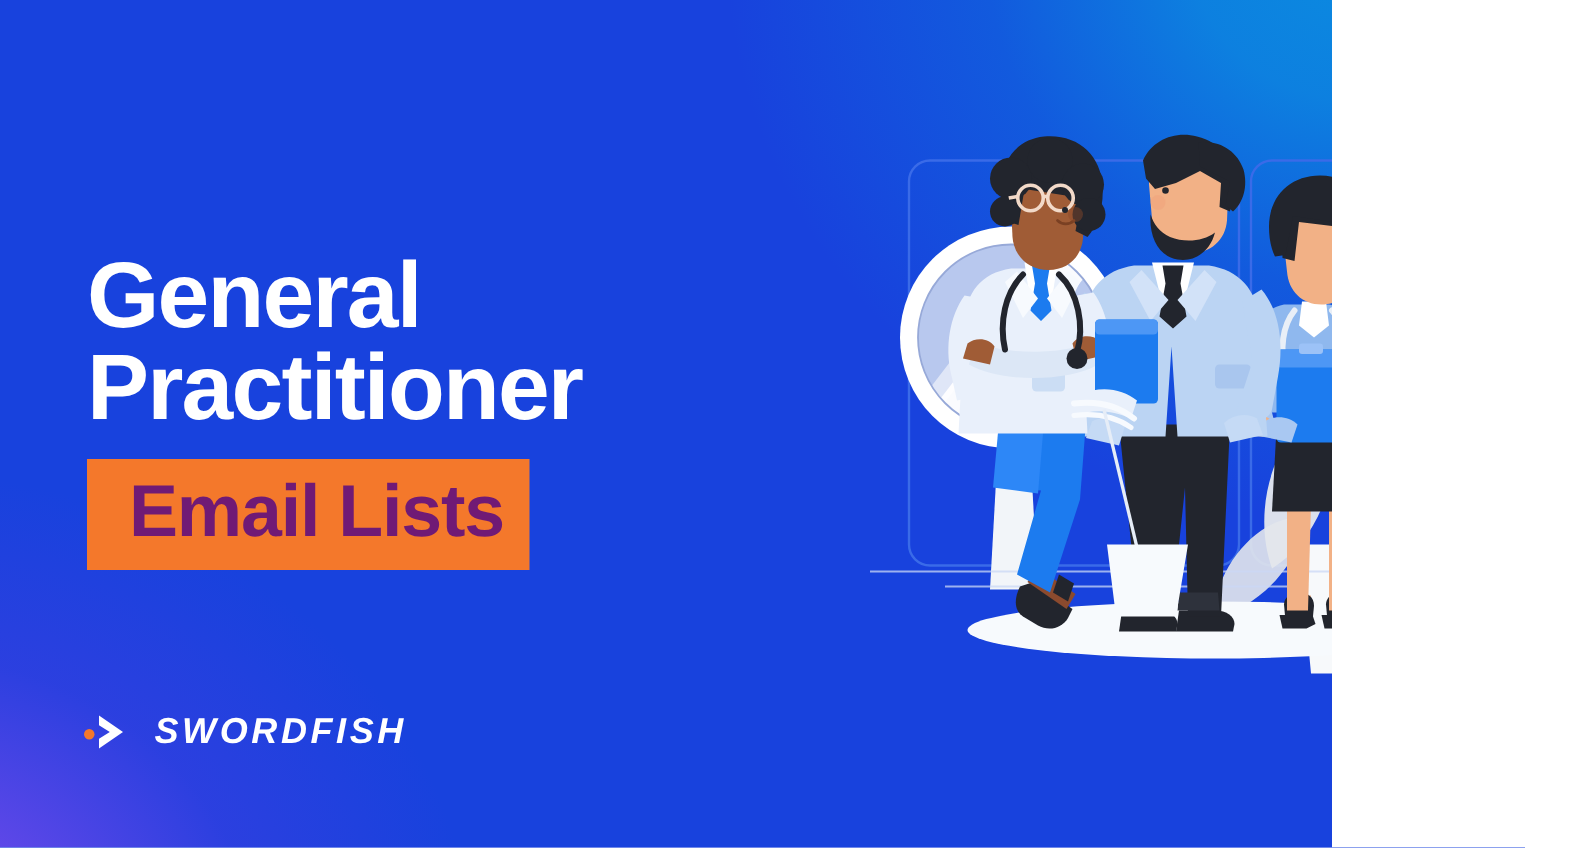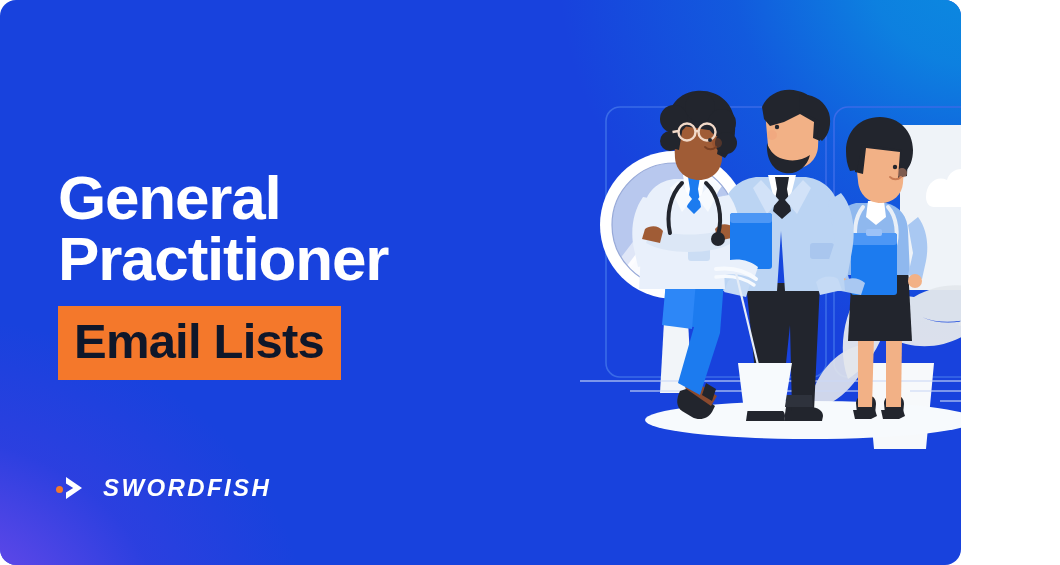--- a/index.html
+++ b/index.html
@@ -3,24 +3,23 @@
 <meta charset="utf-8">
 <style>
   * { margin:0; padding:0; box-sizing:border-box; }
   html, body {
     width:1060px; height:565px;
     overflow:hidden;
     font-family:"Liberation Sans", sans-serif;
   }
   .banner {
     position:relative;
-    width:961px; height:565px;
+    width:888px; height:565px;
     overflow:hidden;
     background:#1842DD;
-    border-radius:16px;
   }
   
   .glow-cyan {
     position:absolute; inset:0;
     background:
       radial-gradient(ellipse 620px 560px at 102% -6%, #0B8BE0 0%, rgba(11,139,224,0.85) 18%, rgba(13,110,222,0.55) 40%, rgba(24,66,221,0.0) 68%);
     pointer-events:none;
   }
   .glow-purple {
     position:absolute; inset:0;
@@ -40,26 +39,26 @@
     font-size:62px;
     line-height:0.98;
     font-weight:bold;
     letter-spacing:-1.2px;
   }
   .headline .l2 { display:block; }
   .hl-wrap { margin-top:16px; }
   .highlight {
     display:inline-block;
     background:#F4782B;
-    color:#0f172a;
+    color:#701a75;
     font-size:49px;
     font-weight:bold;
     letter-spacing:-0.8px;
     line-height:1;
-    padding:11px 17px 14px 16px;
+    padding:11px 17px 14px 28px;
   }
 
   
   .logo {
     position:absolute;
     left:56px; top:473px;
     display:flex;
     align-items:center;
     gap:17px;
   }

